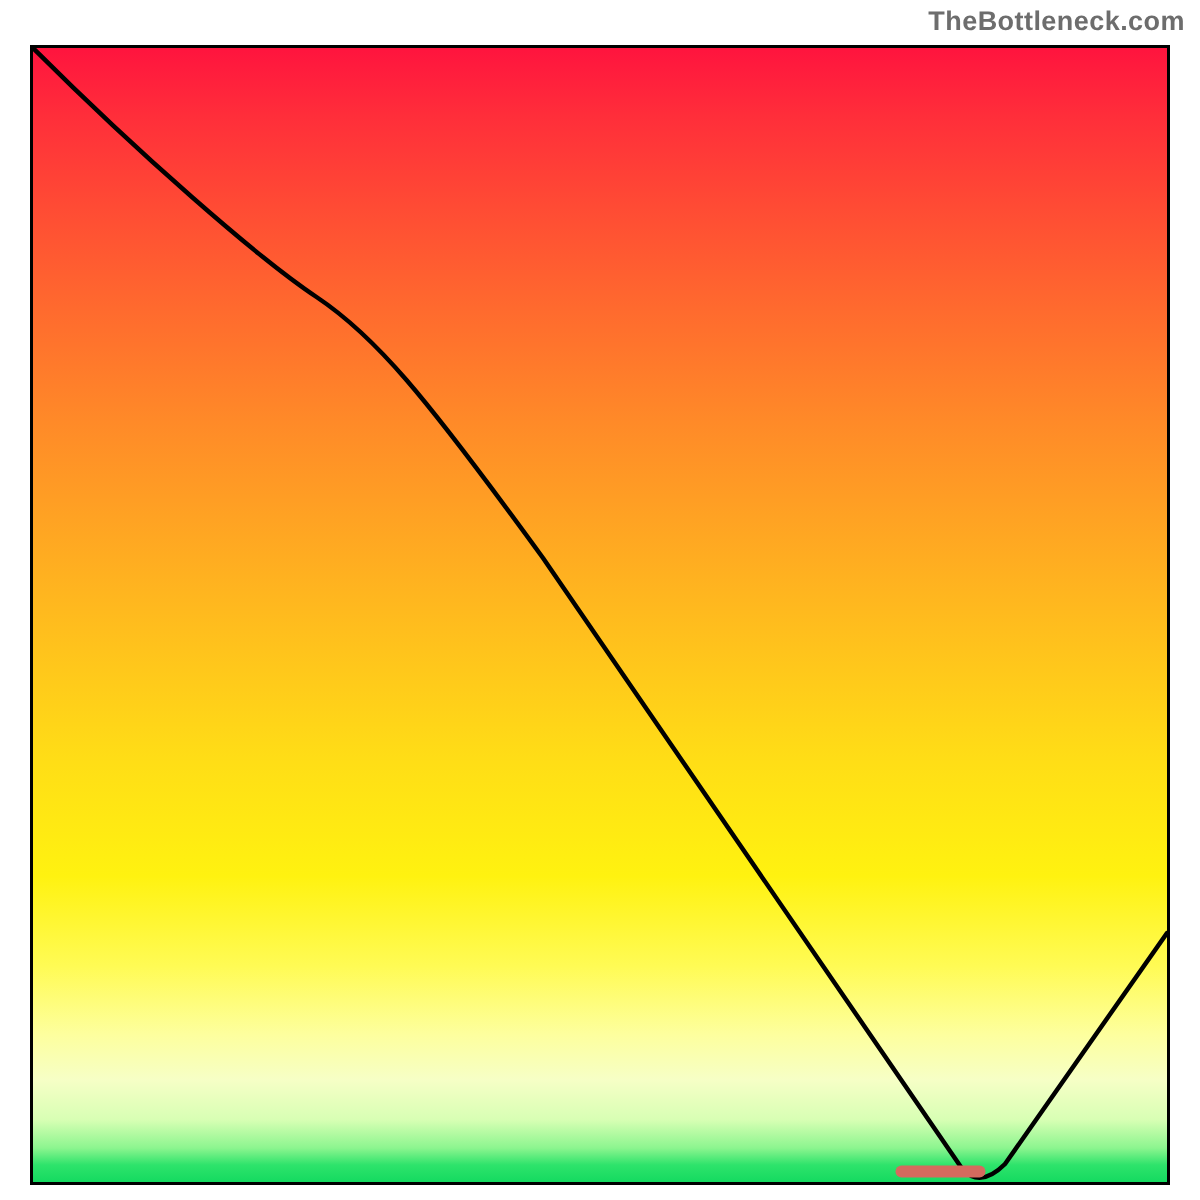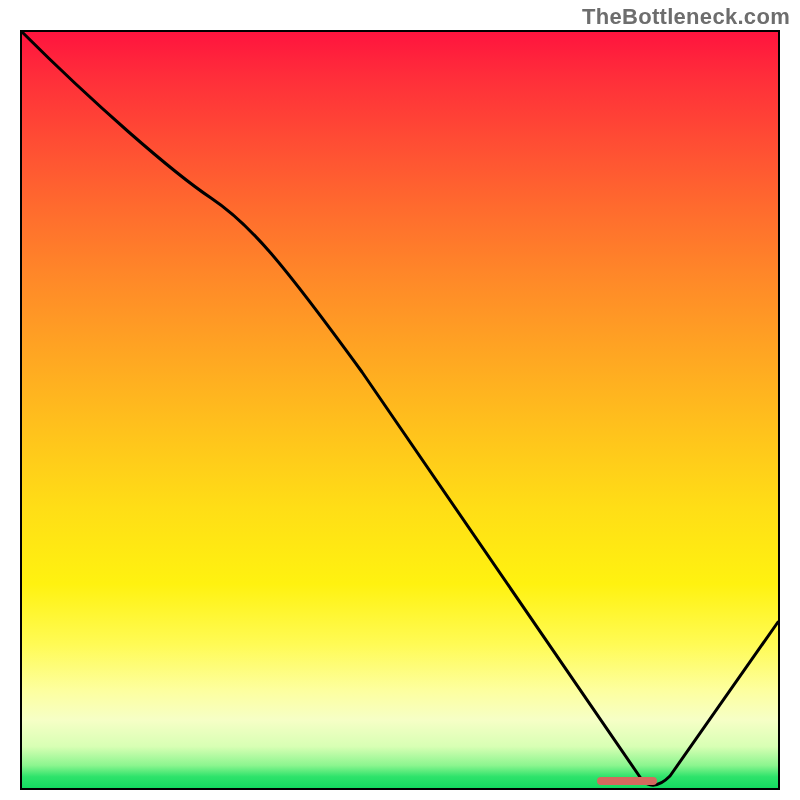--- a/index.html
+++ b/index.html
@@ -13,21 +13,21 @@
   }
   .wrap {
     position: relative;
     width: 800px;
     height: 800px;
   }
   .watermark {
     position: absolute;
     top: 4px;
     right: 10px;
-    font-size: 22px;
+    font-size: 18px;
     font-weight: bold;
     color: #6d6d6d;
     letter-spacing: 0.3px;
     user-select: none;
   }
   .plot {
     position: absolute;
     left: 20px;
     top: 30px;
     width: 760px;

